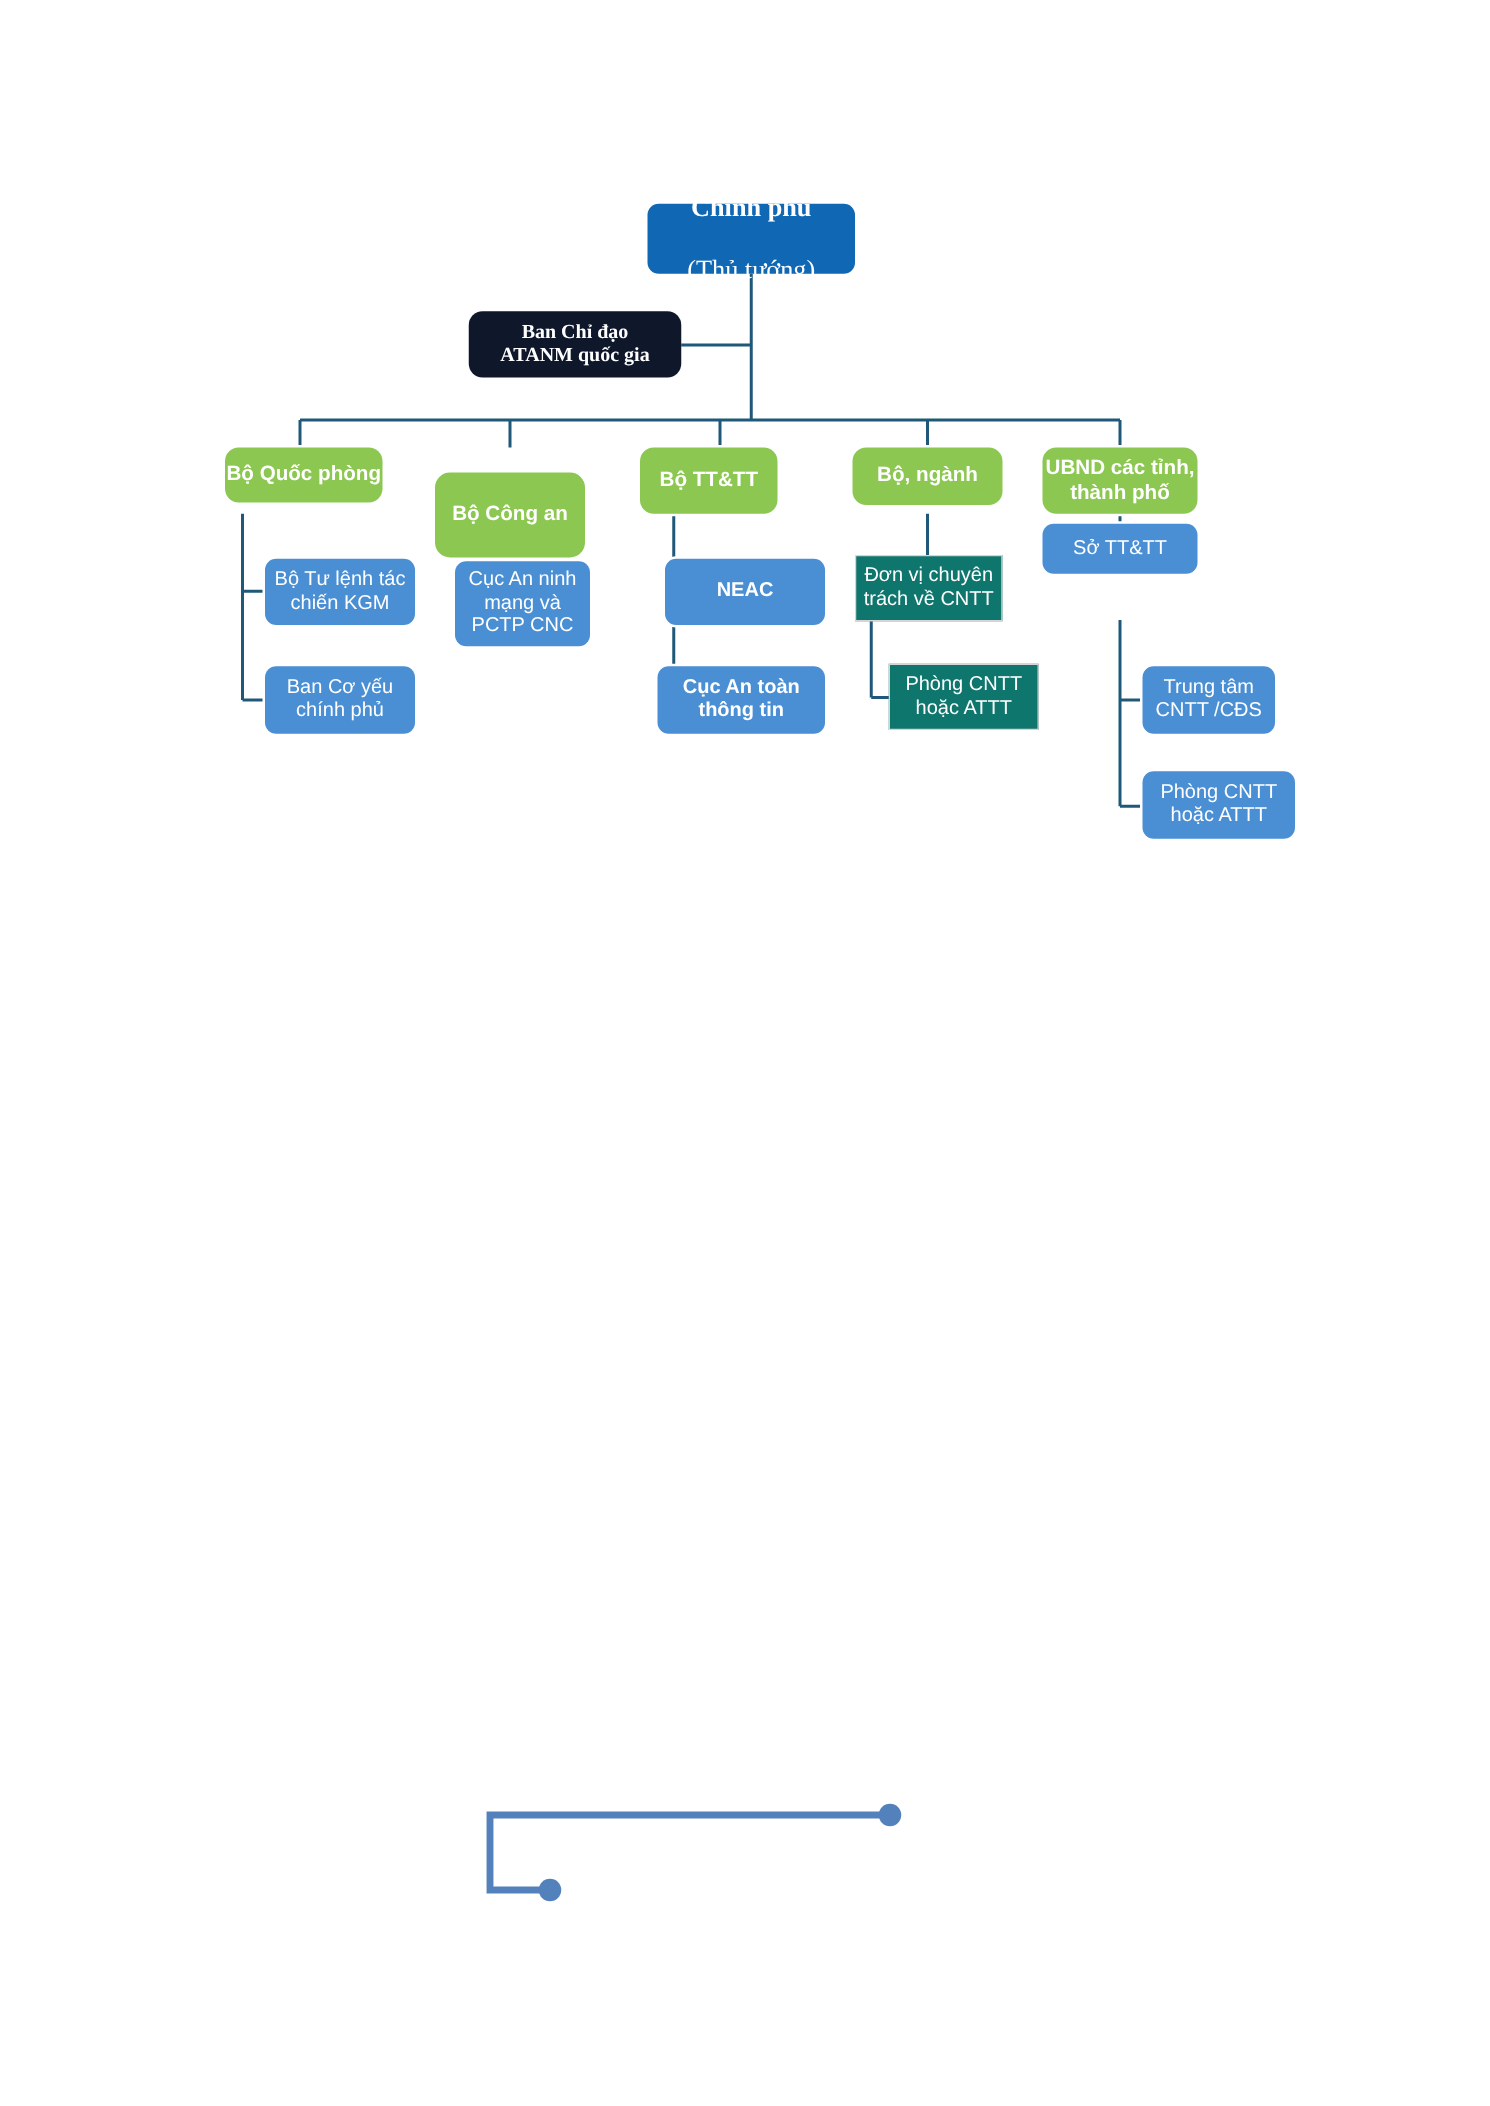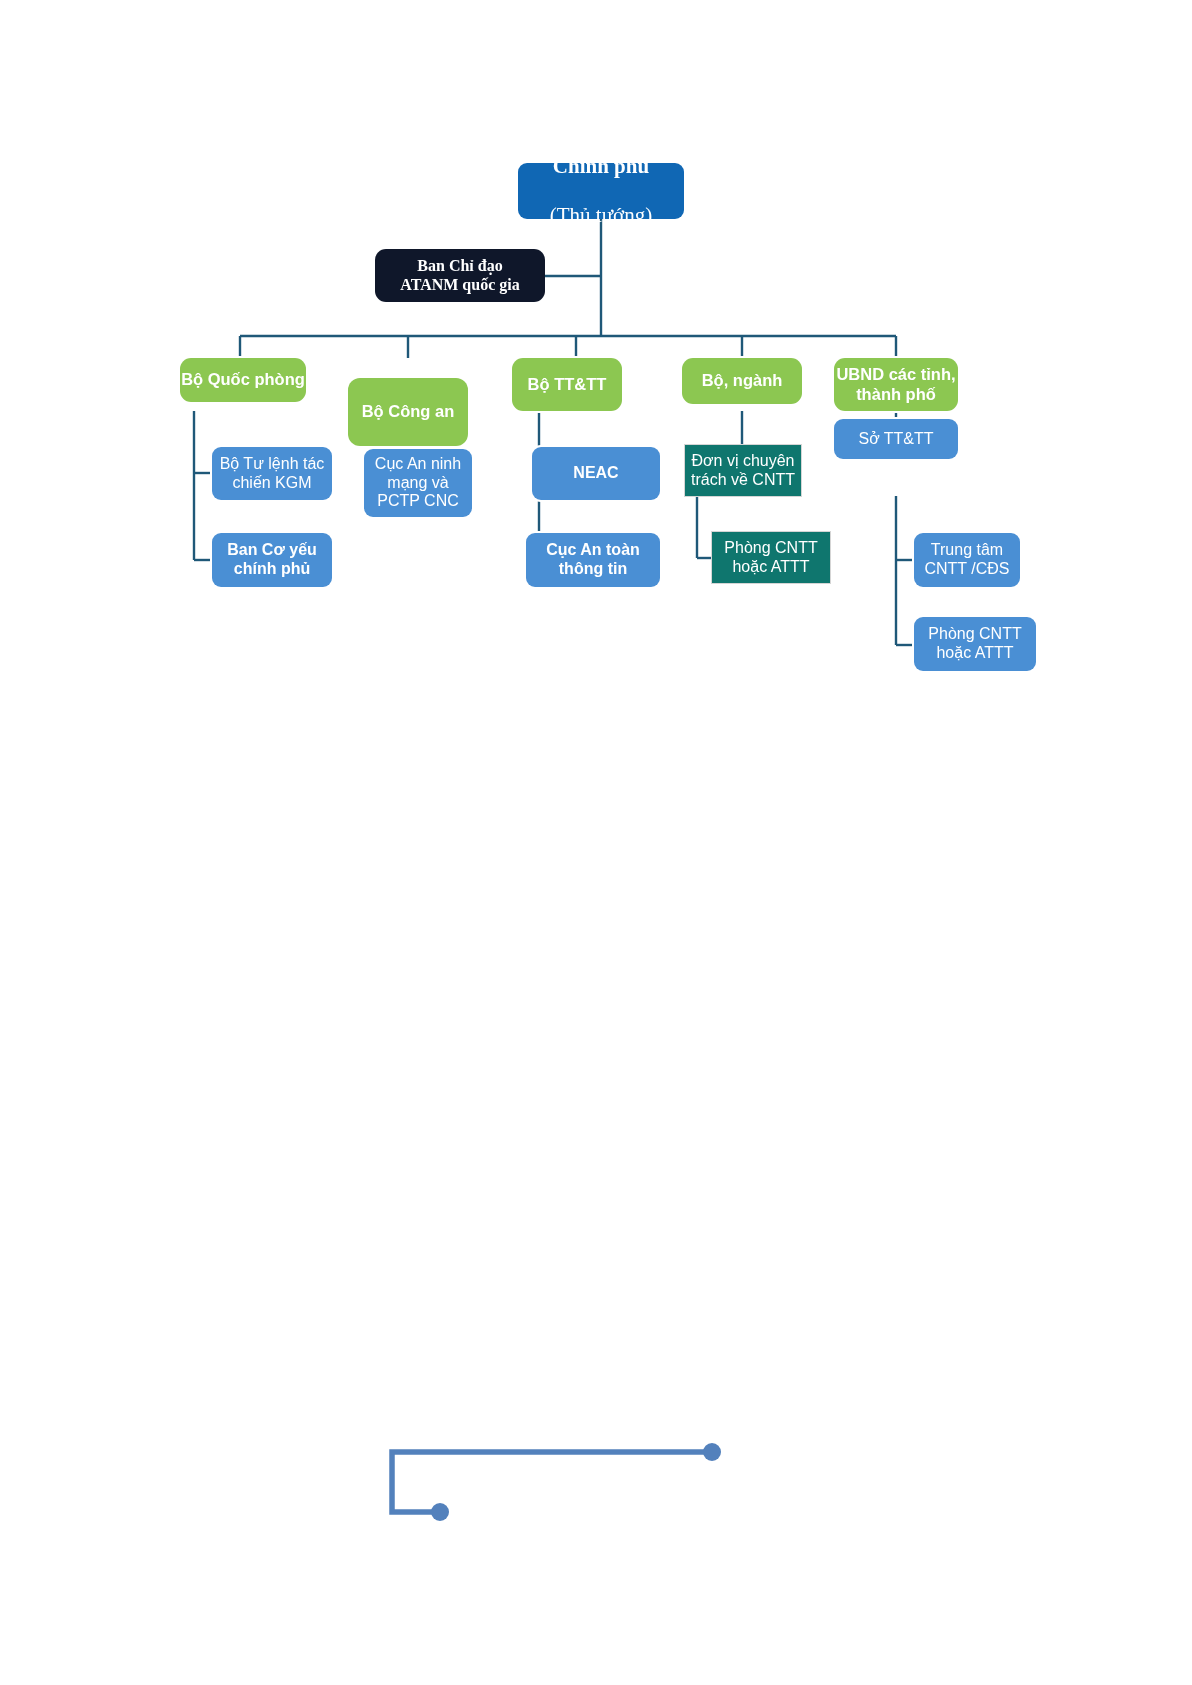--- a/index.html
+++ b/index.html
@@ -185,21 +185,21 @@
   <div class="node node-green" style="left:834px; top:358px; width:124px; height:53px;">
     <span class="label">UBND các tỉnh,
 thành phố</span>
   </div>
 
   <div class="node node-blue" style="left:212px; top:447px; width:120px; height:53px;">
     <span class="label">Bộ Tư lệnh tác
 chiến KGM</span>
   </div>
 
-  <div class="node node-blue" style="left:212px; top:533px; width:120px; height:54px;font-weight:bold;">
+  <div class="node node-blue" style="left:212px; top:533px; width:120px; height:54px;">
     <span class="label">Ban Cơ yếu
 chính phủ</span>
   </div>
 
   <div class="node node-blue" style="left:364px; top:449px; width:108px; height:68px;">
     <span class="label">Cục An ninh
 mạng và
 PCTP CNC</span>
   </div>
 

